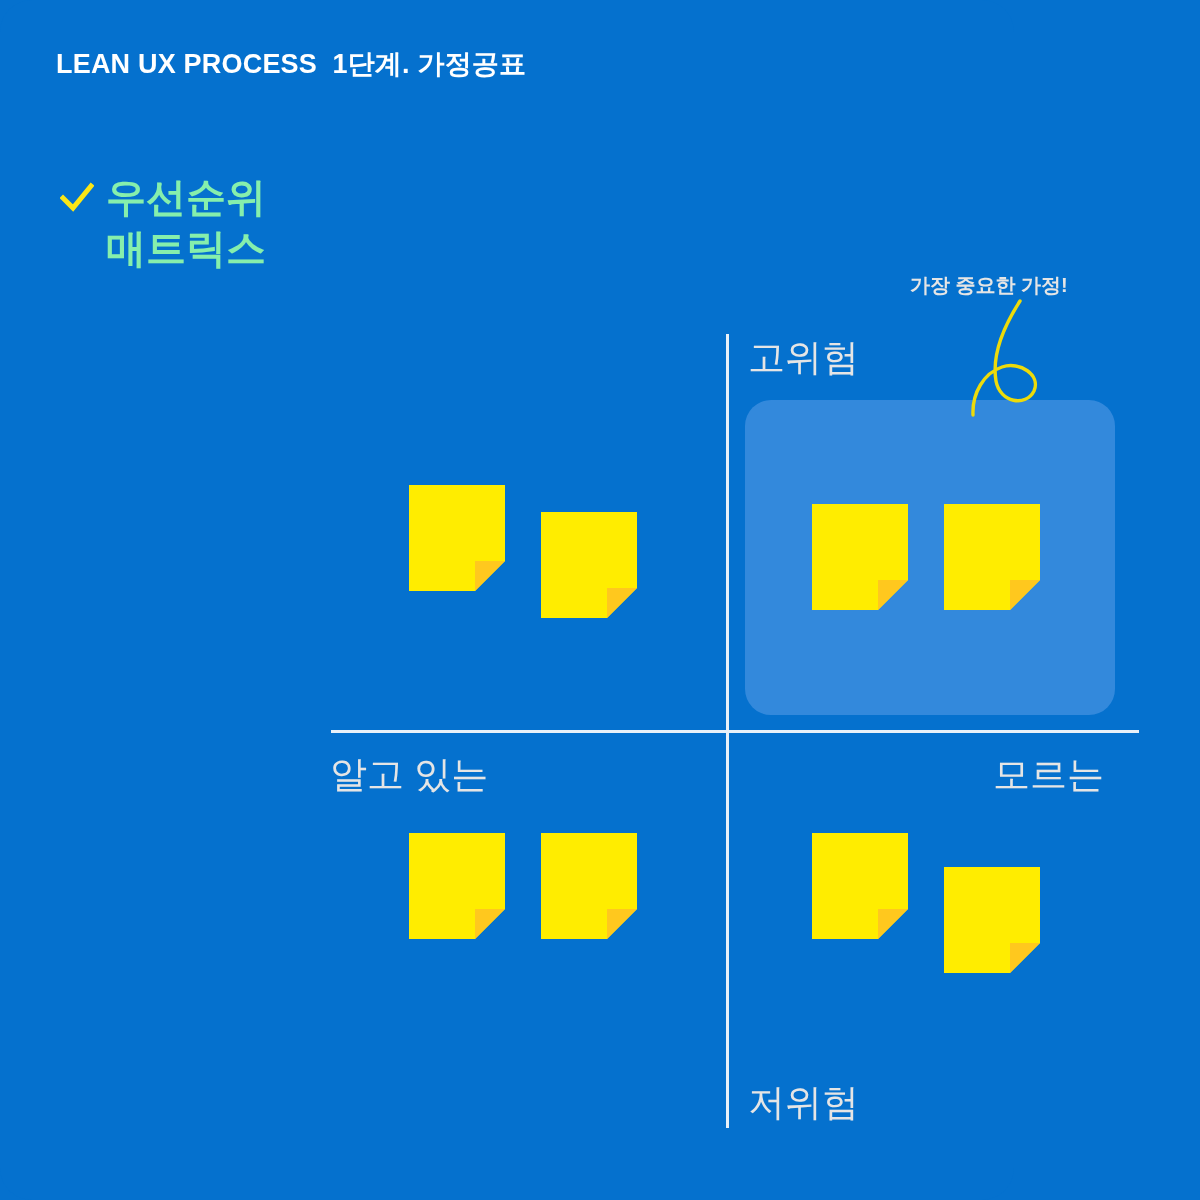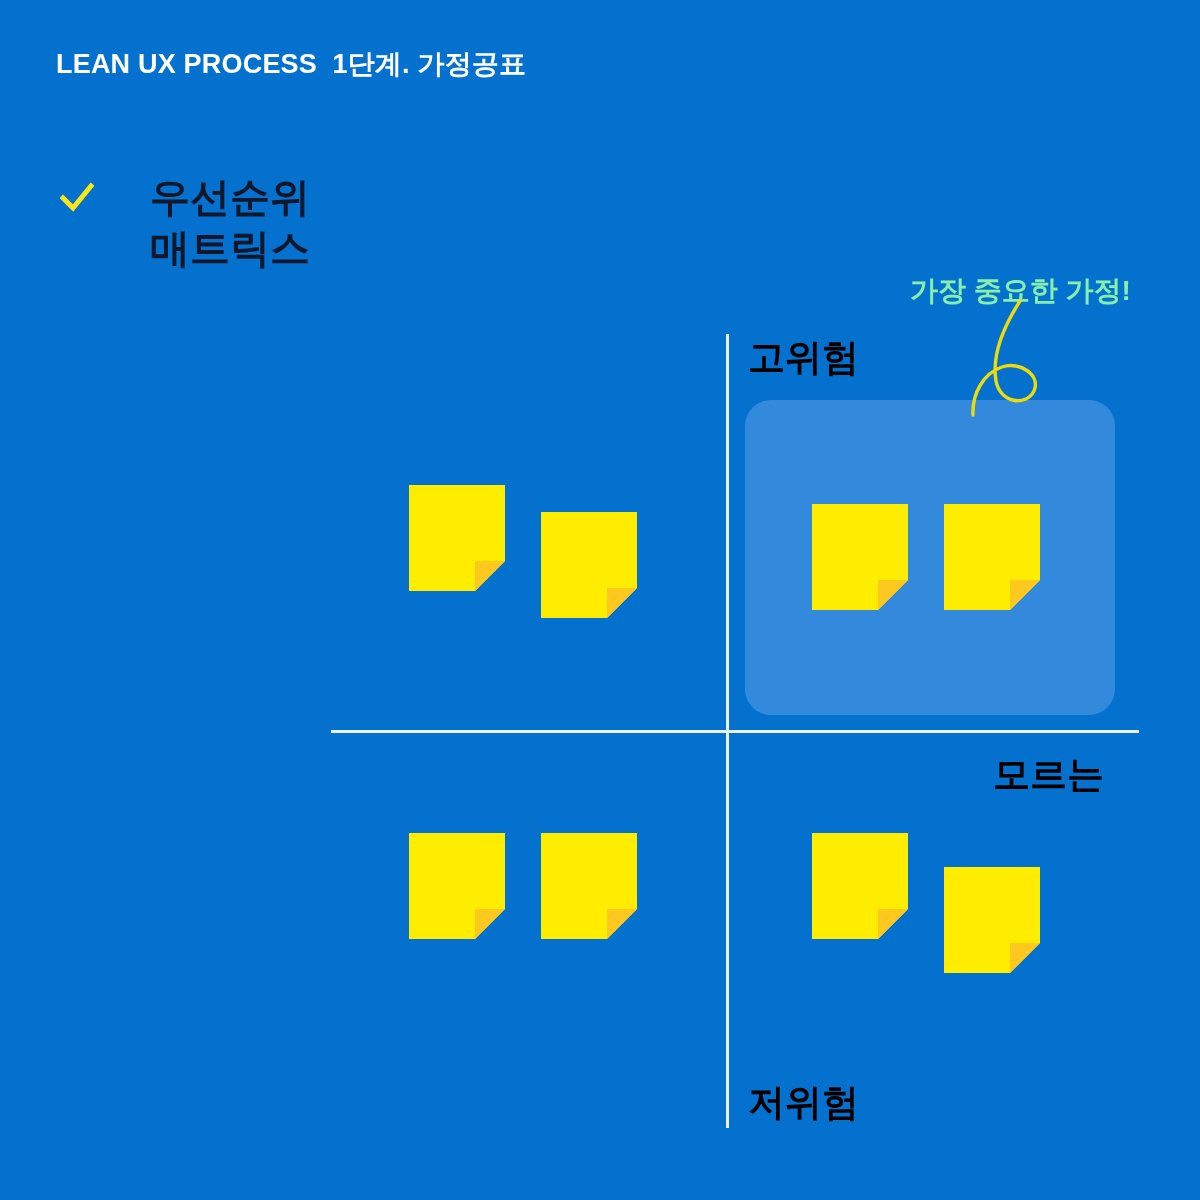--- a/index.html
+++ b/index.html
@@ -44,24 +44,23 @@
   .check-icon {
     width: 34px;
     height: 34px;
     margin-top: 10px;
     margin-right: 12px;
     flex: none;
   }
   .title-text {
     font-size: 40px;
     font-weight: bold;
-    color: #0f172a;
+    color: #86efac;
     line-height: 1.28;
     white-space: pre-line;
-    margin-left: 44px;
   }
 
   
   .axis-v {
     position: absolute;
     left: 726px;
     top: 334px;
     width: 3px;
     height: 794px;
     background: #e9f1f9;
@@ -71,23 +70,23 @@
     left: 331px;
     top: 730px;
     width: 808px;
     height: 3px;
     background: #e9f1f9;
   }
 
   
   .lbl {
     position: absolute;
-    color: #000000;
+    color: #e5e5e5;
     font-size: 37px;
-    font-weight: bold;
+    font-weight: normal;
     white-space: nowrap;
   }
   .lbl-high  { left: 748px; top: 333px; }
   .lbl-low   { left: 748px; top: 1078px; text-align: center; }
   .lbl-known { left: 330px; top: 750px; }
   .lbl-unknown { left: 993px; top: 750px; }
 
   
   .highlight-box {
     position: absolute;
@@ -97,23 +96,23 @@
     height: 315px;
     background: #3389dc;
     border-radius: 26px;
   }
 
   
   .annotation-text {
     position: absolute;
     left: 910px;
     top: 272px;
-    font-size: 28px;
+    font-size: 20px;
     font-weight: bold;
-    color: #86efac;
+    color: #e5e5e5;
     white-space: nowrap;
   }
   .annotation-curl {
     position: absolute;
     left: 940px;
     top: 295px;
     width: 140px;
     height: 130px;
     overflow: visible;
   }
@@ -143,20 +142,21 @@
 매트릭스</span>
   </div>
 
   <div class="highlight-box"></div>
 
   <div class="axis-v"></div>
   <div class="axis-h"></div>
 
   <div class="lbl lbl-high">고위험</div>
   <div class="lbl lbl-low">저위험</div>
+  <div class="lbl lbl-known">알고 있는</div>
   <div class="lbl lbl-unknown">모르는</div>
 
   <div class="annotation-text">가장 중요한 가정!</div>
   <div class="annotation-curl">
     <svg viewBox="0 0 140 130" width="140" height="130" aria-hidden="true">
       <path d="M 80 6
                C 62 34, 52 62, 56 86
                C 60 108, 86 112, 94 96
                C 101 80, 80 66, 62 72
                C 44 78, 32 98, 33 120" fill="none" stroke="#eddb0a" stroke-width="3.4" stroke-linecap="round"></path>

